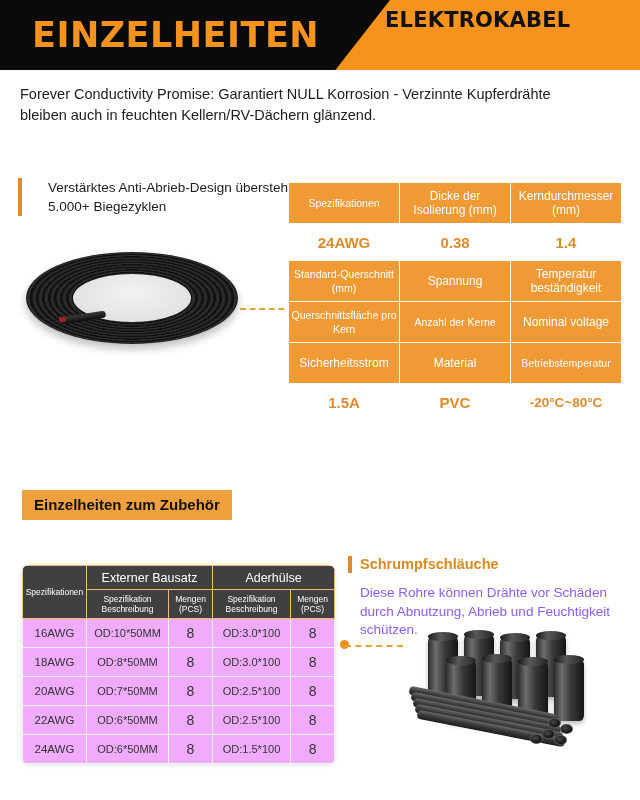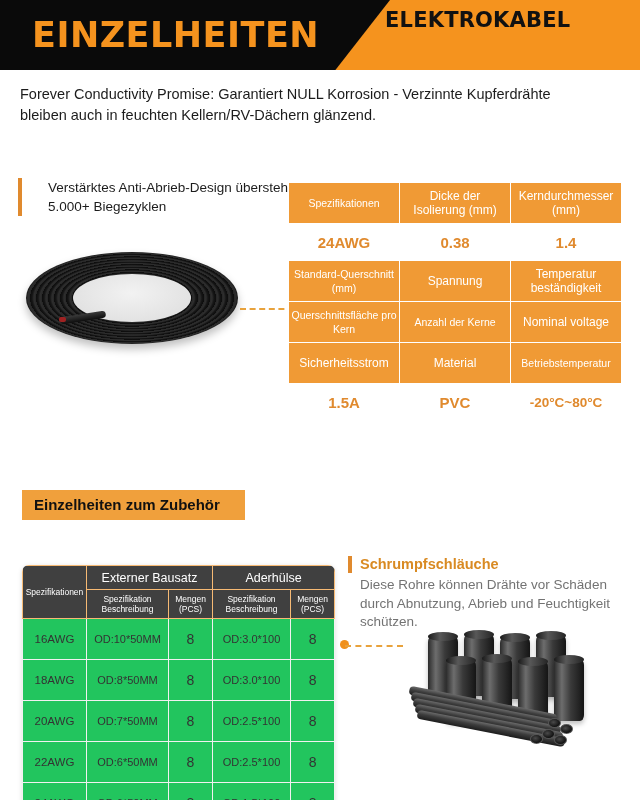--- a/index.html
+++ b/index.html
@@ -171,21 +171,21 @@
   }
 
   
   .acc-heading {
     position: absolute;
     left: 22px; top: 490px;
     background: #F0A03C;
     color: #111111;
     font-size: 15px;
     font-weight: bold;
-    padding: 6px 25px 7px 12px;
+    padding: 6px 12px 7px 12px;
   }
 
   
   .acc-table {
     position: absolute;
     left: 22px; top: 565px;
     width: 312px;
     border-collapse: collapse;
     table-layout: fixed;
     background: #ffffff;
@@ -212,24 +212,24 @@
     font-size: 8.5px;
     line-height: 10px;
     padding: 3px 1px;
     height: 22px;
   }
   .acc-table tr.h1 td.spec-col {
     font-size: 8.5px;
     line-height: 10px;
   }
   .acc-table tr.row td {
-    background: #22c55e;
+    background: #f0abfc;
     color: #333333;
     font-size: 11px;
-    padding: 12px 1px;
+    padding: 6px 1px;
     height: 14px;
   }
   .acc-table tr.row td.qty {
     font-size: 14px;
   }
   .acc-table tr.row td.awg {
     font-size: 11.5px;
   }
 
   
@@ -240,25 +240,25 @@
   }
   .tube-title {
     padding-left: 8px;
     border-left: 4px solid #E08A2E;
     color: #D98A22;
     font-size: 14.5px;
     font-weight: bold;
     line-height: 17px;
   }
   .tube-desc {
-    margin-top: 3px;
+    margin-top: 11px;
     padding-left: 12px;
     font-size: 13.5px;
     line-height: 18.5px;
-    color: #737373;
+    color: #8b5cf6;
   }
   .dash-line2 {
     position: absolute;
     left: 345px; top: 645px;
     width: 58px; height: 0;
     border-top: 2px dashed #E8A23C;
   }
   .dash-dot2 {
     position: absolute;
     left: 340px; top: 640px;

